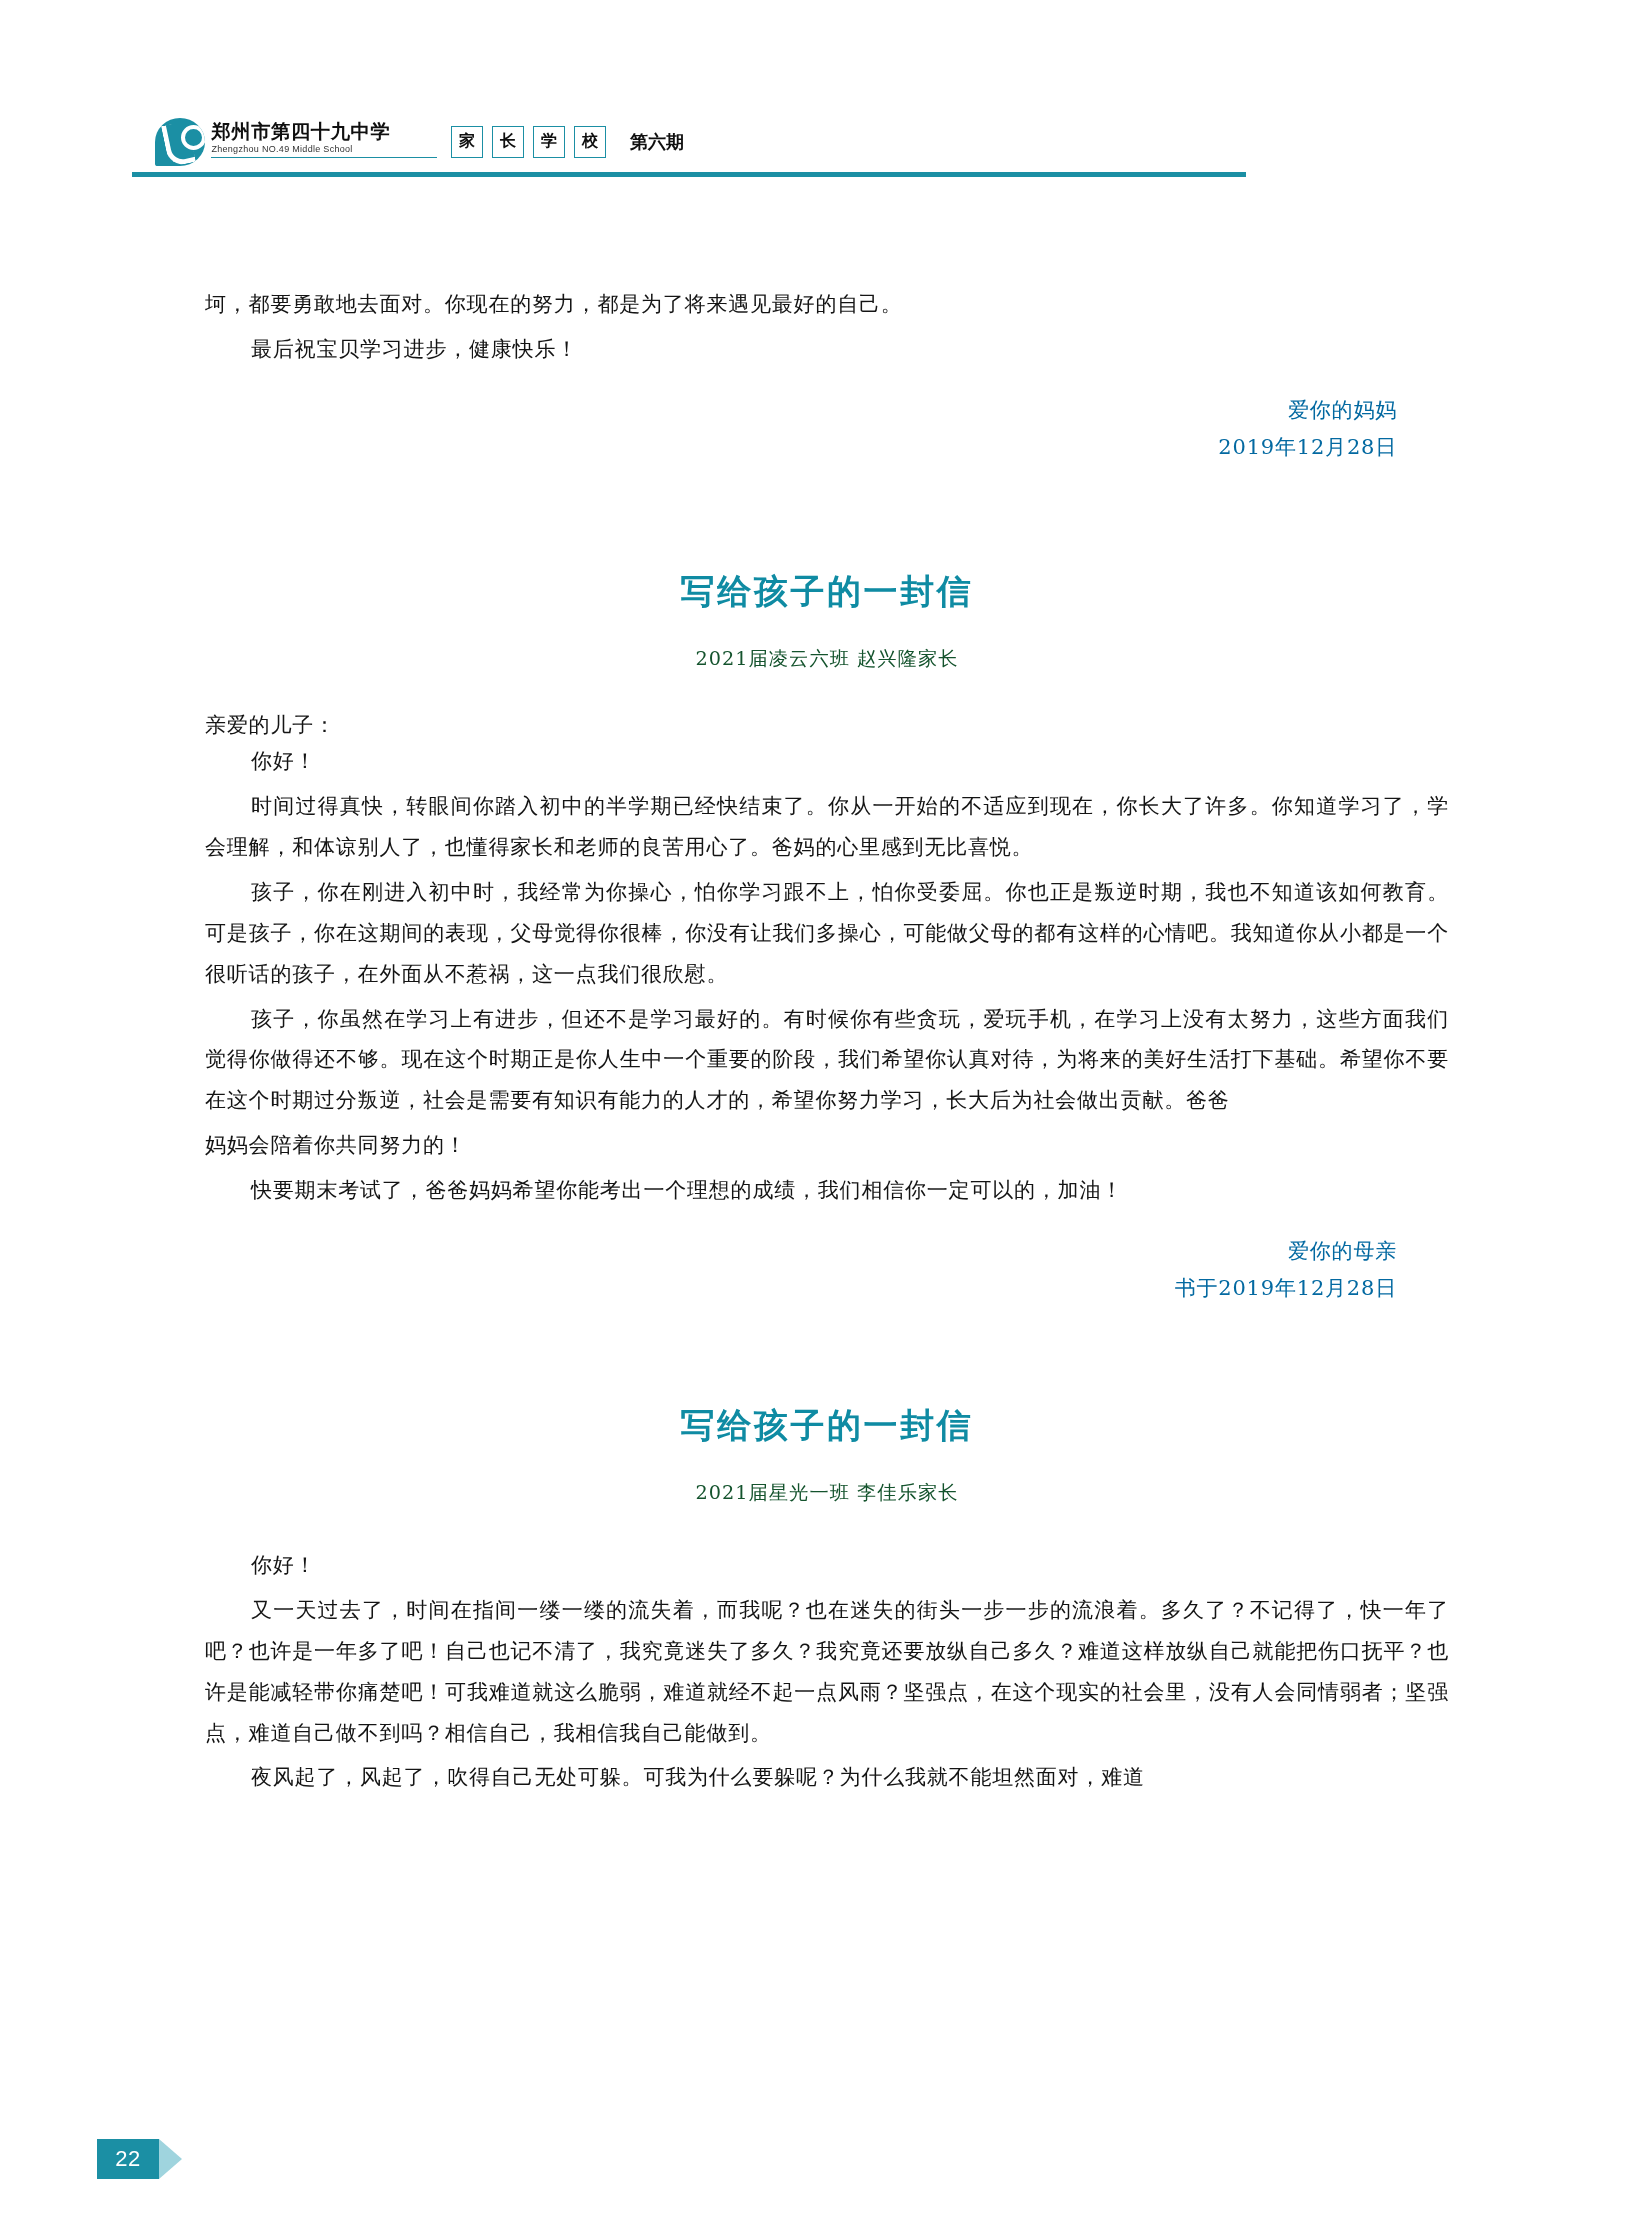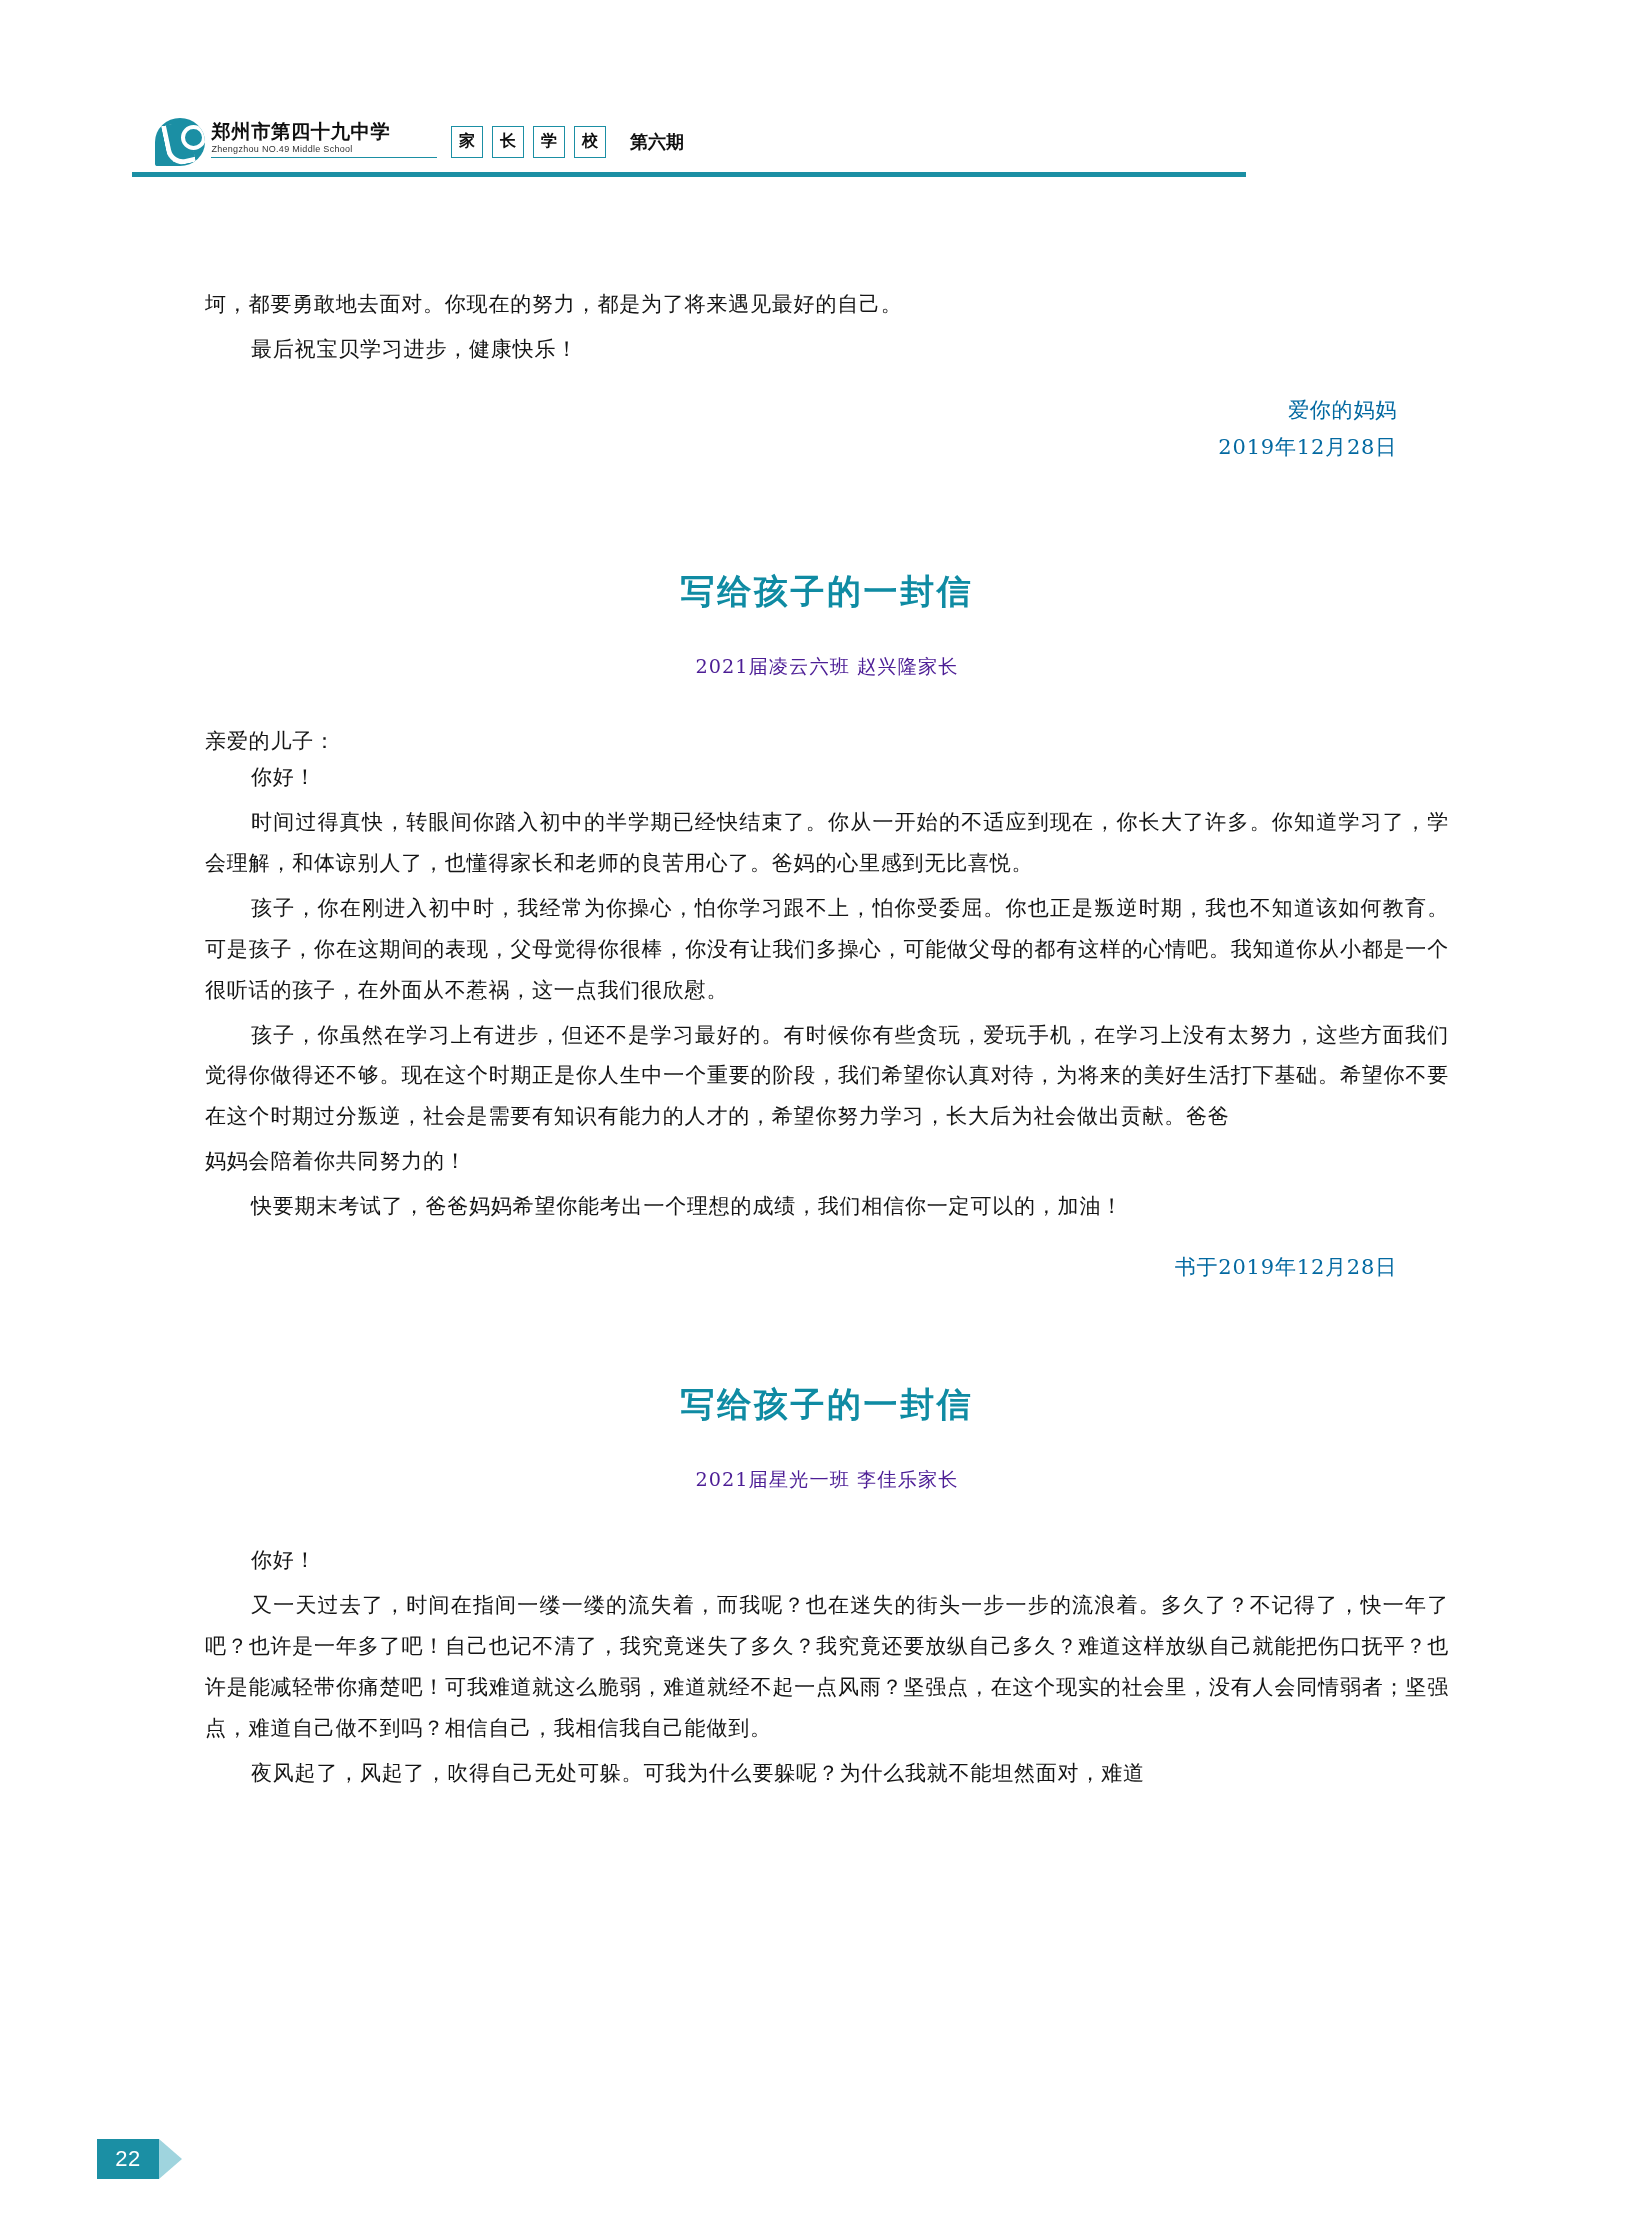--- a/index.html
+++ b/index.html
@@ -167,22 +167,22 @@
     color: #0f8ba3;
     text-align: center;
     letter-spacing: 2.6px;
     margin: 0;
   }
   .article-byline {
     font-family: "DejaVu Serif", "Liberation Serif", serif;
     font-size: 19.3px;
     text-align: center;
     letter-spacing: 1px;
-    color: #4c1d95;
-    margin: 8px;
+    color: #14532d;
+    margin: 0;
   }
   .salutation {
     font-family: "DejaVu Serif", "Liberation Serif", serif;
     font-size: 21px;
     letter-spacing: 0.8px;
     color: #141414;
     margin: 0 0 2.6px 0;
   }
   .gap-1 { height: 97px; }
   .gap-2 { height: 30px; }
@@ -256,20 +256,21 @@
   <p class="article-byline">2021届凌云六班 赵兴隆家长</p>
   <div class="gap-3"></div>
   <p class="salutation">亲爱的儿子：</p>
   <p class="para indent">你好！</p>
   <p class="para indent">时间过得真快，转眼间你踏入初中的半学期已经快结束了。你从一开始的不适应到现在，你长大了许多。你知道学习了，学会理解，和体谅别人了，也懂得家长和老师的良苦用心了。爸妈的心里感到无比喜悦。</p>
   <p class="para indent">孩子，你在刚进入初中时，我经常为你操心，怕你学习跟不上，怕你受委屈。你也正是叛逆时期，我也不知道该如何教育。可是孩子，你在这期间的表现，父母觉得你很棒，你没有让我们多操心，可能做父母的都有这样的心情吧。我知道你从小都是一个很听话的孩子，在外面从不惹祸，这一点我们很欣慰。</p>
   <p class="para indent">孩子，你虽然在学习上有进步，但还不是学习最好的。有时候你有些贪玩，爱玩手机，在学习上没有太努力，这些方面我们觉得你做得还不够。现在这个时期正是你人生中一个重要的阶段，我们希望你认真对待，为将来的美好生活打下基础。希望你不要在这个时期过分叛逆，社会是需要有知识有能力的人才的，希望你努力学习，长大后为社会做出贡献。爸爸</p>
   <p class="para">妈妈会陪着你共同努力的！</p>
   <p class="para indent">快要期末考试了，爸爸妈妈希望你能考出一个理想的成绩，我们相信你一定可以的，加油！</p>
   <div class="sig-block">
+    <p class="signature">爱你的母亲</p>
     <p class="signature">书于2019年12月28日</p>
   </div>
 
   <div class="gap-4"></div>
 
   <h2 class="article-title">写给孩子的一封信</h2>
   <div class="gap-2"></div>
   <p class="article-byline">2021届星光一班 李佳乐家长</p>
   <div class="gap-3"></div>
   <p class="para indent">你好！</p>

